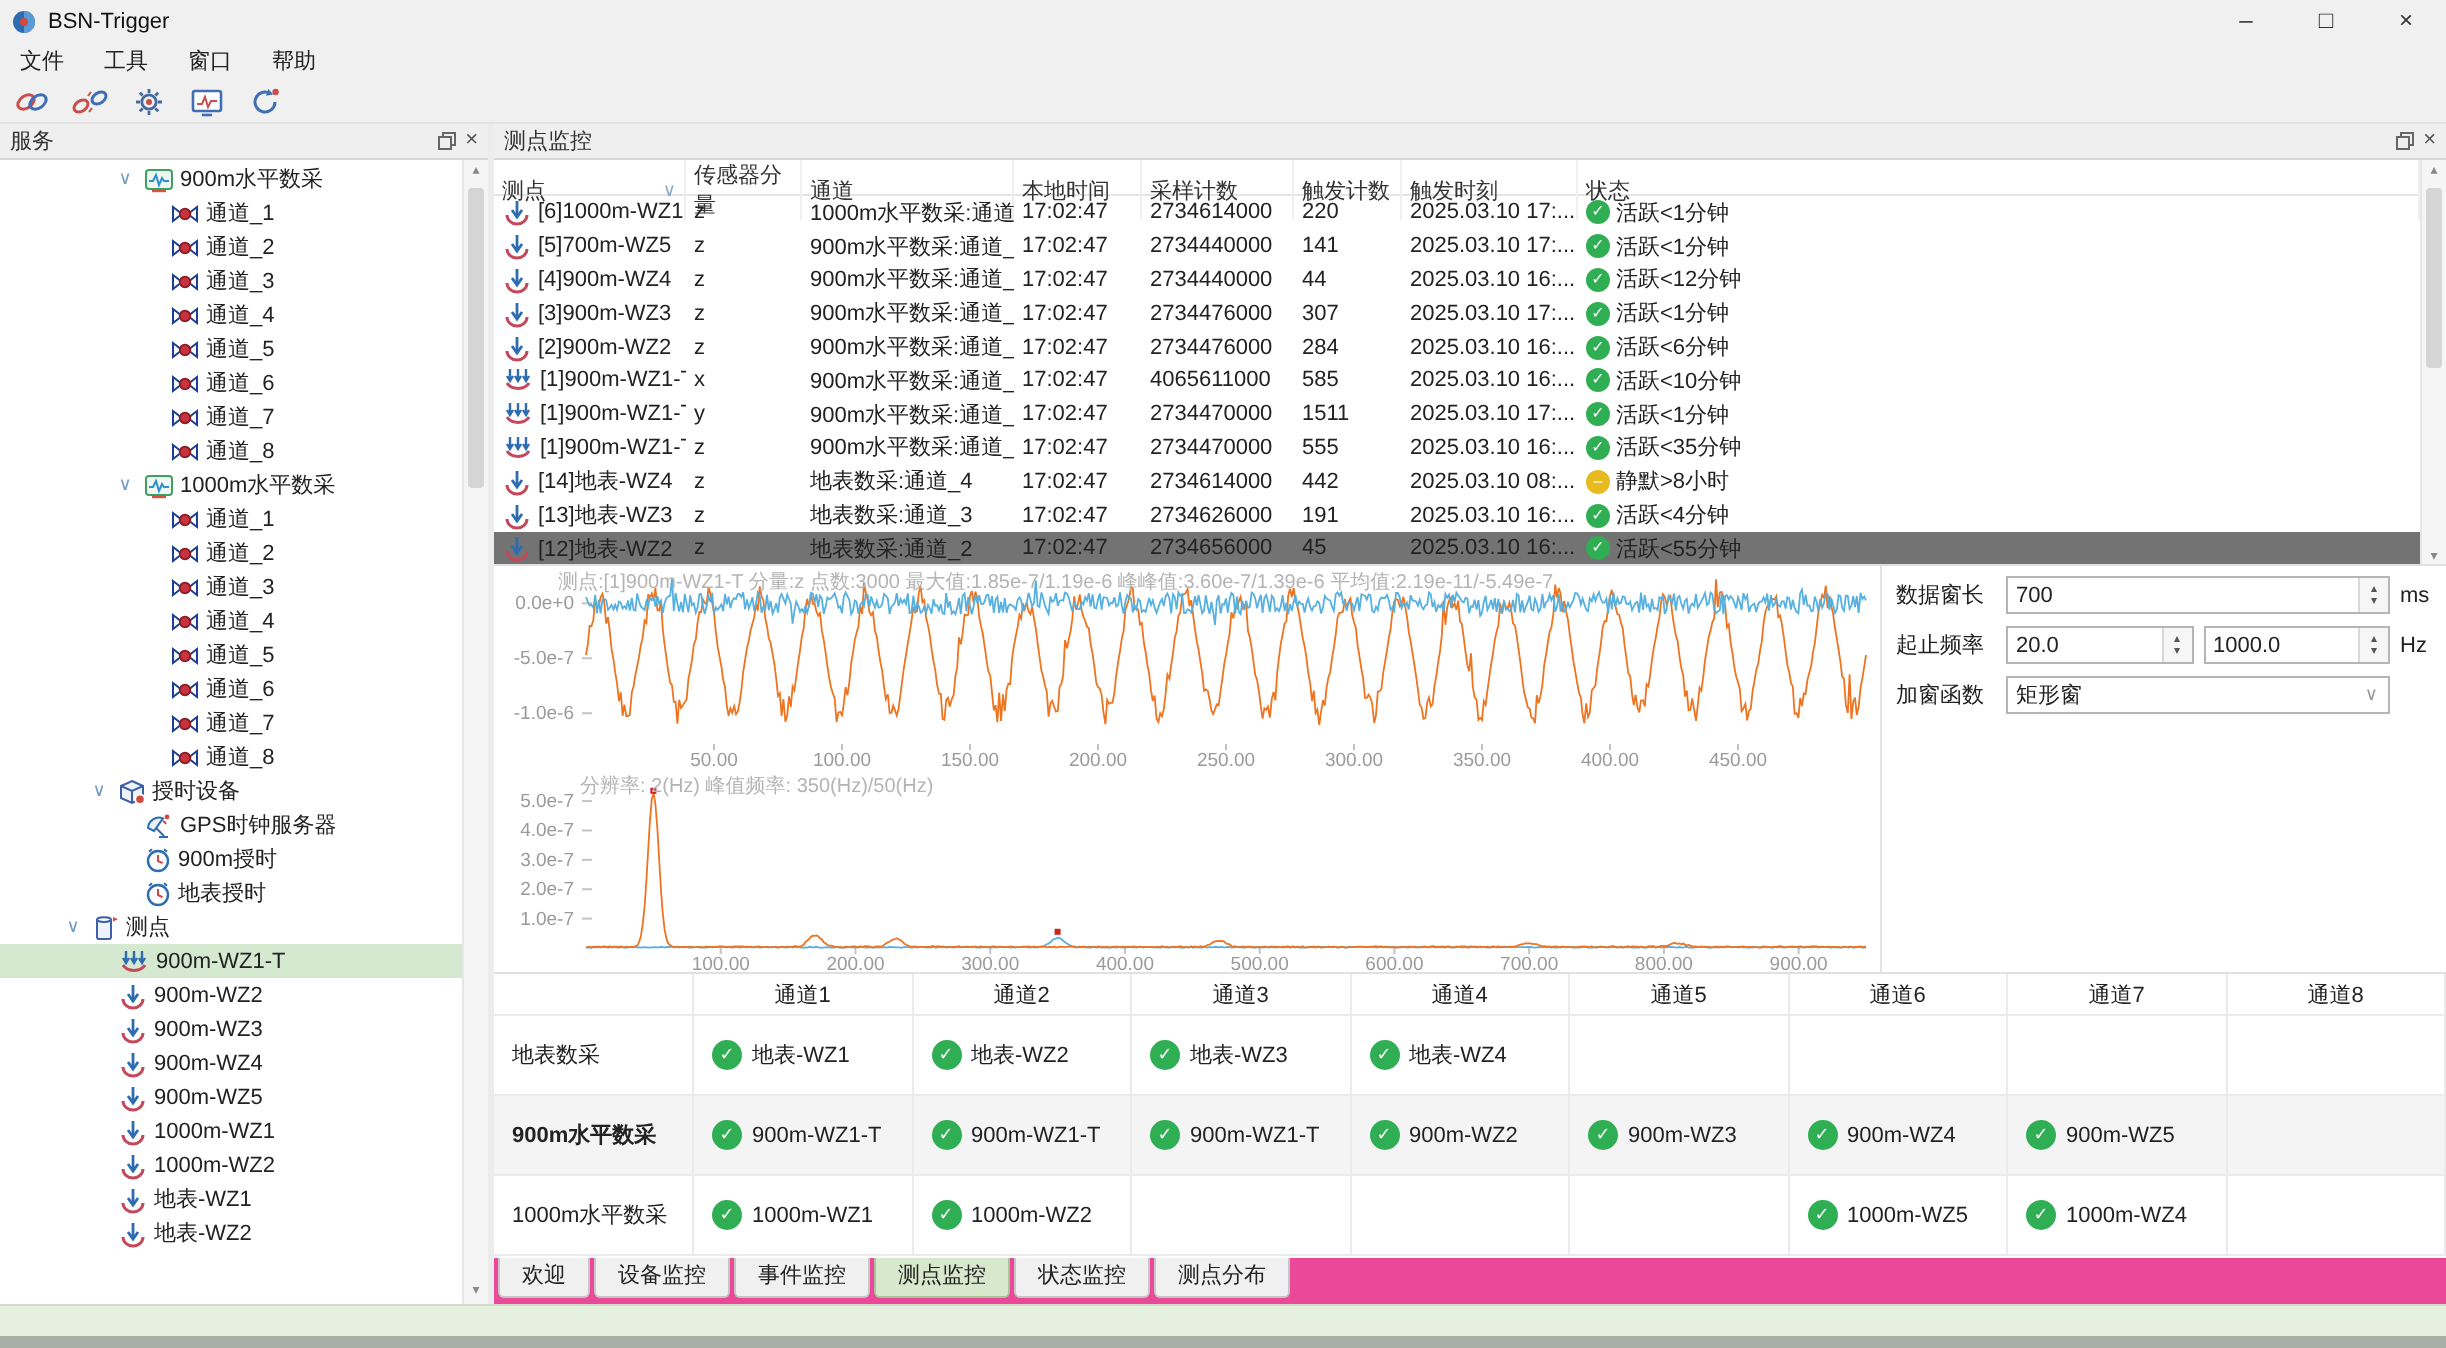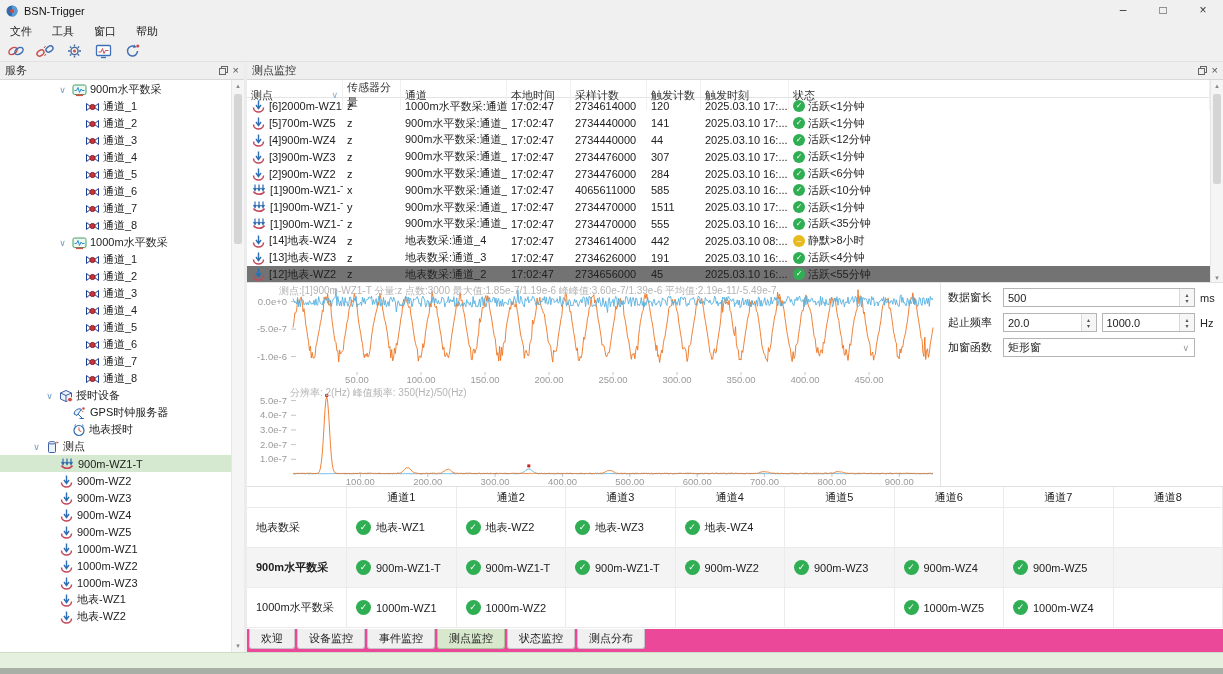--- a/index.html
+++ b/index.html
@@ -384,20 +384,32 @@
         <div class="tree-item" style="padding-left: 56px;">
           <span class="chev"></span>
           <span class="ticon">
             <svg width="14" height="14" viewBox="0 0 14 14">
               <circle cx="7" cy="7.5" r="5" fill="#fff" stroke="#2d6cb0" stroke-width="1.2"></circle>
               <path d="M7,4.5 L7,7.5 L9.3,8.6" fill="none" stroke="#d2493f"></path>
               <line x1="2.5" y1="2.8" x2="4" y2="1.6" stroke="#2d6cb0"></line>
               <line x1="11.5" y1="2.8" x2="10" y2="1.6" stroke="#2d6cb0"></line>
             </svg>
           </span>
+          <span>900m授时</span>
+        </div>
+        <div class="tree-item" style="padding-left: 56px;">
+          <span class="chev"></span>
+          <span class="ticon">
+            <svg width="14" height="14" viewBox="0 0 14 14">
+              <circle cx="7" cy="7.5" r="5" fill="#fff" stroke="#2d6cb0" stroke-width="1.2"></circle>
+              <path d="M7,4.5 L7,7.5 L9.3,8.6" fill="none" stroke="#d2493f"></path>
+              <line x1="2.5" y1="2.8" x2="4" y2="1.6" stroke="#2d6cb0"></line>
+              <line x1="11.5" y1="2.8" x2="10" y2="1.6" stroke="#2d6cb0"></line>
+            </svg>
+          </span>
           <span>地表授时</span>
         </div>
         <div class="tree-item" style="padding-left: 30px;">
           <span class="chev">∨</span>
           <span class="ticon">
             <svg width="14" height="14" viewBox="0 0 14 14">
               <rect x="2.5" y="2.5" width="7" height="10" rx="1" fill="#eef2fb" stroke="#3c5fa8"></rect>
               <ellipse cx="6" cy="2.8" rx="3.5" ry="1.2" fill="#fff" stroke="#3c5fa8"></ellipse>
               <path d="M10.5,1.5 L13,2.6 L10.5,3.7 Z" fill="#d2493f"></path>
             </svg>
@@ -476,31 +488,20 @@
         <div class="tree-item" style="padding-left: 43px;">
           <span class="chev"></span>
           <span class="ticon">
             <svg width="15" height="14" viewBox="0 0 15 14">
               <line x1="7.5" y1="1.5" x2="7.5" y2="8.5" stroke="#2d6cb0" stroke-width="1.4"></line>
               <path d="M5,6 L7.5,9.5 L10,6" fill="none" stroke="#2d6cb0" stroke-width="1.4"></path>
               <path d="M2.5,8.5 A5,4.5 0 0 0 12.5,8.5" fill="none" stroke="#c2485a" stroke-width="1.5"></path>
             </svg>
           </span>
           <span>1000m-WZ2</span>
-        </div>
-        <div class="tree-item" style="padding-left: 43px;">
-          <span class="chev"></span>
-          <span class="ticon">
-            <svg width="15" height="14" viewBox="0 0 15 14">
-              <line x1="7.5" y1="1.5" x2="7.5" y2="8.5" stroke="#2d6cb0" stroke-width="1.4"></line>
-              <path d="M5,6 L7.5,9.5 L10,6" fill="none" stroke="#2d6cb0" stroke-width="1.4"></path>
-              <path d="M2.5,8.5 A5,4.5 0 0 0 12.5,8.5" fill="none" stroke="#c2485a" stroke-width="1.5"></path>
-            </svg>
-          </span>
-          <span>1000m-WZ3</span>
         </div>
         <div class="tree-item" style="padding-left: 43px;">
           <span class="chev"></span>
           <span class="ticon">
             <svg width="15" height="14" viewBox="0 0 15 14">
               <line x1="7.5" y1="1.5" x2="7.5" y2="8.5" stroke="#2d6cb0" stroke-width="1.4"></line>
               <path d="M5,6 L7.5,9.5 L10,6" fill="none" stroke="#2d6cb0" stroke-width="1.4"></path>
               <path d="M2.5,8.5 A5,4.5 0 0 0 12.5,8.5" fill="none" stroke="#c2485a" stroke-width="1.5"></path>
             </svg>
           </span>
@@ -570,27 +571,27 @@
       <div id="tbody" style="margin-right:13px">
           <div class="trow">
             <div class="tcell">
               <span class="ticon">
                 <svg width="15" height="14" viewBox="0 0 15 14">
                   <line x1="7.5" y1="1.5" x2="7.5" y2="8.5" stroke="#2d6cb0" stroke-width="1.4"></line>
                   <path d="M5,6 L7.5,9.5 L10,6" fill="none" stroke="#2d6cb0" stroke-width="1.4"></path>
                   <path d="M2.5,8.5 A5,4.5 0 0 0 12.5,8.5" fill="none" stroke="#c2485a" stroke-width="1.5"></path>
                 </svg>
               </span>
-              <span>[6]2000m-WZ1</span>
+              <span>[6]1000m-WZ1</span>
             </div>
             <div class="tcell">z</div>
             <div class="tcell">1000m水平数采:通道_1</div>
             <div class="tcell">17:02:47</div>
             <div class="tcell">2734614000</div>
-            <div class="tcell">120</div>
+            <div class="tcell">220</div>
             <div class="tcell">2025.03.10 17:...</div>
             <div class="tcell">
               <span class="status-dot active">✓</span>
               <span>活跃&lt;1分钟</span>
             </div>
           </div>
           <div class="trow">
             <div class="tcell">
               <span class="ticon">
                 <svg width="15" height="14" viewBox="0 0 15 14">
@@ -895,21 +896,21 @@
               <polyline points="46.0,88.8 46.9,88.5 47.8,88.3 48.7,88.7 49.7,88.3 50.6,88.4 51.5,88.3 52.4,88.3 53.3,88.6 54.2,88.3 55.1,88.2 56.1,88.3 57.0,88.7 57.9,88.2 58.8,88.7 59.7,88.3 60.6,88.3 61.5,88.3 62.5,88.8 63.4,88.2 64.3,88.7 65.2,88.7 66.1,88.3 67.0,88.5 67.9,88.6 68.9,88.3 69.8,88.6 70.7,88.1 71.6,87.8 72.5,86.2 73.4,83.3 74.3,77.4 75.3,68.3 76.2,55.4 77.1,39.9 78.0,24.9 78.9,14.4 79.8,11.6 80.7,17.1 81.7,29.5 82.6,45.0 83.5,60.2 84.4,71.8 85.3,79.7 86.2,84.2 87.1,86.7 88.1,87.6 89.0,88.1 89.9,88.5 90.8,88.4 91.7,88.3 92.6,88.5 93.5,88.6 94.5,88.3 95.4,88.7 96.3,88.4 97.2,88.4 98.1,88.3 99.0,88.5 99.9,88.7 100.9,88.6 101.8,88.4 102.7,88.5 103.6,88.7 104.5,88.6 105.4,88.5 106.3,88.2 107.3,88.5 108.2,88.4 109.1,88.4 110.0,88.6 110.9,88.3 111.8,88.5 112.7,88.1 113.7,88.2 114.6,88.2 115.5,88.4 116.4,88.8 117.3,88.4 118.2,88.3 119.1,88.6 120.1,88.2 121.0,88.2 121.9,88.2 122.8,88.2 123.7,88.2 124.6,88.2 125.5,88.5 126.5,88.3 127.4,88.5 128.3,88.3 129.2,88.6 130.1,88.7 131.0,88.3 131.9,88.3 132.9,88.2 133.8,88.7 134.7,88.6 135.6,88.5 136.5,88.5 137.4,88.6 138.3,88.6 139.3,88.7 140.2,88.4 141.1,88.4 142.0,88.8 142.9,88.6 143.8,88.3 144.7,88.7 145.7,88.6 146.6,88.2 147.5,88.6 148.4,88.5 149.3,88.4 150.2,88.1 151.1,88.1 152.1,88.3 153.0,88.2 153.9,87.9 154.8,87.4 155.7,86.1 156.6,85.3 157.5,84.5 158.5,83.4 159.4,82.8 160.3,82.9 161.2,82.7 162.1,83.1 163.0,84.2 163.9,84.6 164.9,86.1 165.8,86.6 166.7,87.6 167.6,87.8 168.5,87.8 169.4,88.0 170.3,88.3 171.3,88.5 172.2,88.6 173.1,88.4 174.0,88.8 174.9,88.8 175.8,88.3 176.7,88.7 177.7,88.6 178.6,88.3 179.5,88.2 180.4,88.2 181.3,88.5 182.2,88.6 183.1,88.1 184.1,88.5 185.0,88.2 185.9,88.1 186.8,88.2 187.7,88.2 188.6,88.6 189.5,88.8 190.5,88.3 191.4,88.2 192.3,88.2 193.2,88.3 194.1,88.1 195.0,87.5 195.9,86.8 196.9,86.2 197.8,85.9 198.7,85.1 199.6,84.8 200.5,84.5 201.4,84.1 202.3,84.6 203.3,85.1 204.2,85.8 205.1,86.8 206.0,87.4 206.9,87.7 207.8,88.2 208.7,88.3 209.7,88.3 210.6,88.2 211.5,88.7 212.4,88.4 213.3,88.4 214.2,88.4 215.1,88.6 216.1,88.4 217.0,88.3 217.9,88.7 218.8,88.1 219.7,88.1 220.6,88.3 221.5,88.2 222.5,88.1 223.4,88.4 224.3,88.2 225.2,88.5 226.1,88.8 227.0,88.5 227.9,88.4 228.9,88.7 229.8,88.3 230.7,88.5 231.6,88.3 232.5,88.1 233.4,88.6 234.3,88.6 235.3,88.6 236.2,88.2 237.1,88.4 238.0,88.7 238.9,88.3 239.8,88.4 240.7,88.2 241.7,88.6 242.6,88.4 243.5,88.1 244.4,88.7 245.3,88.5 246.2,88.5 247.1,88.6 248.1,88.5 249.0,88.3 249.9,88.2 250.8,88.3 251.7,88.6 252.6,88.5 253.5,88.3 254.5,88.4 255.4,88.6 256.3,88.4 257.2,88.4 258.1,88.2 259.0,88.3 259.9,88.5 260.9,88.6 261.8,88.6 262.7,88.7 263.6,88.5 264.5,88.3 265.4,88.3 266.3,88.3 267.3,88.2 268.2,88.5 269.1,88.4 270.0,88.2 270.9,88.6 271.8,88.4 272.7,88.4 273.7,88.2 274.6,88.2 275.5,88.4 276.4,88.7 277.3,88.5 278.2,88.4 279.1,88.7 280.1,88.3 281.0,88.8 281.9,88.5 282.8,88.3 283.7,88.4 284.6,88.4 285.5,88.6 286.5,88.4 287.4,88.3 288.3,88.2 289.2,88.4 290.1,88.1 291.0,88.8 291.9,88.7 292.9,88.3 293.8,88.7 294.7,88.2 295.6,88.4 296.5,88.7 297.4,88.3 298.3,88.5 299.3,88.6 300.2,88.6 301.1,88.6 302.0,88.2 302.9,88.3 303.8,88.6 304.7,88.4 305.7,88.5 306.6,88.3 307.5,88.7 308.4,88.7 309.3,88.3 310.2,88.4 311.1,88.2 312.1,88.5 313.0,88.6 313.9,88.4 314.8,88.3 315.7,88.7 316.6,88.3 317.5,88.5 318.5,88.6 319.4,88.2 320.3,88.3 321.2,88.6 322.1,88.4 323.0,88.3 323.9,88.4 324.9,88.5 325.8,88.6 326.7,88.6 327.6,88.5 328.5,88.5 329.4,88.4 330.3,88.7 331.3,88.5 332.2,88.5 333.1,88.4 334.0,88.1 334.9,88.4 335.8,88.7 336.7,88.5 337.7,88.7 338.6,88.6 339.5,88.4 340.4,88.5 341.3,88.5 342.2,88.3 343.1,88.1 344.1,88.4 345.0,88.7 345.9,88.4 346.8,88.8 347.7,88.7 348.6,88.2 349.5,88.4 350.5,88.2 351.4,88.4 352.3,88.6 353.2,88.1 354.1,88.3 355.0,88.3 355.9,88.1 356.9,87.4 357.8,87.3 358.7,86.6 359.6,86.2 360.5,85.7 361.4,85.6 362.3,85.5 363.3,85.6 364.2,85.5 365.1,85.8 366.0,86.7 366.9,86.9 367.8,87.2 368.7,88.1 369.7,88.3 370.6,88.1 371.5,88.6 372.4,88.6 373.3,88.7 374.2,88.2 375.1,88.4 376.1,88.4 377.0,88.3 377.9,88.3 378.8,88.4 379.7,88.8 380.6,88.5 381.5,88.6 382.5,88.6 383.4,88.4 384.3,88.6 385.2,88.2 386.1,88.6 387.0,88.7 387.9,88.4 388.9,88.2 389.8,88.4 390.7,88.3 391.6,88.7 392.5,88.5 393.4,88.6 394.3,88.2 395.3,88.7 396.2,88.2 397.1,88.2 398.0,88.8 398.9,88.3 399.8,88.2 400.7,88.6 401.7,88.4 402.6,88.7 403.5,88.5 404.4,88.1 405.3,88.7 406.2,88.7 407.1,88.7 408.1,88.4 409.0,88.6 409.9,88.3 410.8,88.8 411.7,88.3 412.6,88.3 413.5,88.8 414.5,88.8 415.4,88.5 416.3,88.6 417.2,88.2 418.1,88.5 419.0,88.4 419.9,88.3 420.9,88.4 421.8,88.8 422.7,88.5 423.6,88.4 424.5,88.5 425.4,88.7 426.3,88.7 427.3,88.7 428.2,88.4 429.1,88.6 430.0,88.6 430.9,88.4 431.8,88.3 432.7,88.3 433.7,88.3 434.6,88.3 435.5,88.6 436.4,88.5 437.3,88.4 438.2,88.3 439.1,88.4 440.1,88.2 441.0,88.1 441.9,88.4 442.8,88.2 443.7,88.2 444.6,88.6 445.5,88.3 446.5,88.3 447.4,88.6 448.3,88.7 449.2,88.6 450.1,88.7 451.0,88.5 451.9,88.7 452.9,88.6 453.8,88.3 454.7,88.4 455.6,88.6 456.5,88.6 457.4,88.3 458.3,88.3 459.3,88.5 460.2,88.2 461.1,88.6 462.0,88.7 462.9,88.7 463.8,88.4 464.7,88.3 465.7,88.2 466.6,88.7 467.5,88.7 468.4,88.2 469.3,88.1 470.2,88.2 471.1,88.7 472.1,88.3 473.0,88.7 473.9,88.2 474.8,88.3 475.7,88.4 476.6,88.2 477.5,88.2 478.5,88.8 479.4,88.6 480.3,88.6 481.2,88.2 482.1,88.5 483.0,88.2 483.9,88.2 484.9,88.2 485.8,88.2 486.7,88.8 487.6,88.8 488.5,88.1 489.4,88.4 490.3,88.2 491.3,88.8 492.2,88.6 493.1,88.2 494.0,88.7 494.9,88.3 495.8,88.6 496.7,88.4 497.7,88.8 498.6,88.4 499.5,88.2 500.4,88.3 501.3,88.7 502.2,88.2 503.1,88.7 504.1,88.5 505.0,88.2 505.9,88.7 506.8,88.6 507.7,88.3 508.6,88.3 509.5,88.4 510.5,88.2 511.4,88.1 512.3,87.6 513.2,87.3 514.1,87.1 515.0,86.9 515.9,86.6 516.9,86.8 517.8,86.6 518.7,86.9 519.6,86.9 520.5,87.1 521.4,87.1 522.3,87.5 523.3,87.8 524.2,88.2 525.1,88.1 526.0,88.3 526.9,88.3 527.8,88.2 528.7,88.6 529.7,88.3 530.6,88.2 531.5,88.3 532.4,88.6 533.3,88.5 534.2,88.2 535.1,88.4 536.1,88.5 537.0,88.5 537.9,88.6 538.8,88.7 539.7,88.5 540.6,88.7 541.5,88.4 542.5,88.5 543.4,88.2 544.3,88.3 545.2,88.2 546.1,88.3 547.0,88.4 547.9,88.6 548.9,88.1 549.8,88.7 550.7,88.7 551.6,88.8 552.5,88.4 553.4,88.2 554.3,88.5 555.3,88.7 556.2,88.6 557.1,88.5 558.0,88.3 558.9,88.1 559.8,88.1 560.7,88.4 561.7,88.7 562.6,88.7 563.5,88.3 564.4,88.7 565.3,88.7 566.2,88.3 567.1,88.1 568.1,88.5 569.0,88.2 569.9,88.2 570.8,88.4 571.7,88.2 572.6,88.6 573.5,88.2 574.5,88.5 575.4,88.7 576.3,88.6 577.2,88.1 578.1,88.2 579.0,88.1 579.9,88.1 580.9,88.7 581.8,88.4 582.7,88.2 583.6,87.9 584.5,87.9 585.4,88.1 586.3,88.0 587.3,87.6 588.2,87.2 589.1,86.8 590.0,86.5 590.9,86.6 591.8,86.9 592.7,86.7 593.7,87.1 594.6,86.8 595.5,87.3 596.4,87.8 597.3,87.5 598.2,87.8 599.1,88.3 600.1,88.2 601.0,88.2 601.9,88.6 602.8,88.5 603.7,88.2 604.6,88.4 605.5,88.3 606.5,88.4 607.4,88.3 608.3,88.6 609.2,88.7 610.1,88.4 611.0,88.3 611.9,88.3 612.9,88.4 613.8,88.3 614.7,88.7 615.6,88.3 616.5,88.2 617.4,88.2 618.3,88.7 619.3,88.6 620.2,88.6 621.1,88.5 622.0,88.5 622.9,88.4 623.8,88.3 624.7,88.2 625.7,88.5 626.6,88.6 627.5,88.4 628.4,88.4 629.3,88.8 630.2,88.3 631.1,88.5 632.1,88.8 633.0,88.7 633.9,88.8 634.8,88.1 635.7,88.4 636.6,88.4 637.5,88.4 638.5,88.7 639.4,88.4 640.3,88.3 641.2,88.7 642.1,88.2 643.0,88.1 643.9,88.2 644.9,88.5 645.8,88.7 646.7,88.5 647.6,88.4 648.5,88.3 649.4,88.2 650.3,88.7 651.3,88.4 652.2,88.4 653.1,88.1 654.0,88.4 654.9,88.8 655.8,88.4 656.7,88.3 657.7,88.5 658.6,88.2 659.5,88.1 660.4,88.2 661.3,88.2 662.2,88.4 663.1,88.5 664.1,88.3 665.0,88.6 665.9,88.6 666.8,88.3 667.7,88.4 668.6,88.5 669.5,88.4 670.5,88.4 671.4,88.5 672.3,88.4 673.2,88.8 674.1,88.5 675.0,88.3 675.9,88.5 676.9,88.6 677.8,88.3 678.7,88.5 679.6,88.7 680.5,88.4 681.4,88.4 682.3,88.3 683.3,88.2 684.2,88.6 685.1,88.3 686.0,88.4 " fill="none" stroke="#ee7420" stroke-width="0.9"></polyline>
               <rect x="78.18421052631578" y="8.876106194690271" width="3" height="3" fill="#cc2222"></rect>
               <rect x="280.2894736842105" y="79.38938053097345" width="3" height="3" fill="#cc2222"></rect>
             </svg>
           </div>
       </div>
       <div class="controls" id="controls">
           <div class="ctl-row">
             <span class="ctl-label">数据窗长</span>
             <div class="field">
-              <span class="val">500</span>
+              <span class="val">700</span>
               <span class="spin">▴<br>▾</span>
             </div>
             <span class="unit">ms</span>
           </div>
           <div class="ctl-row">
             <span class="ctl-label">起止频率</span>
             <div class="field">
               <span class="val">20.0</span>
               <span class="spin">▴<br>▾</span>
             </div>

